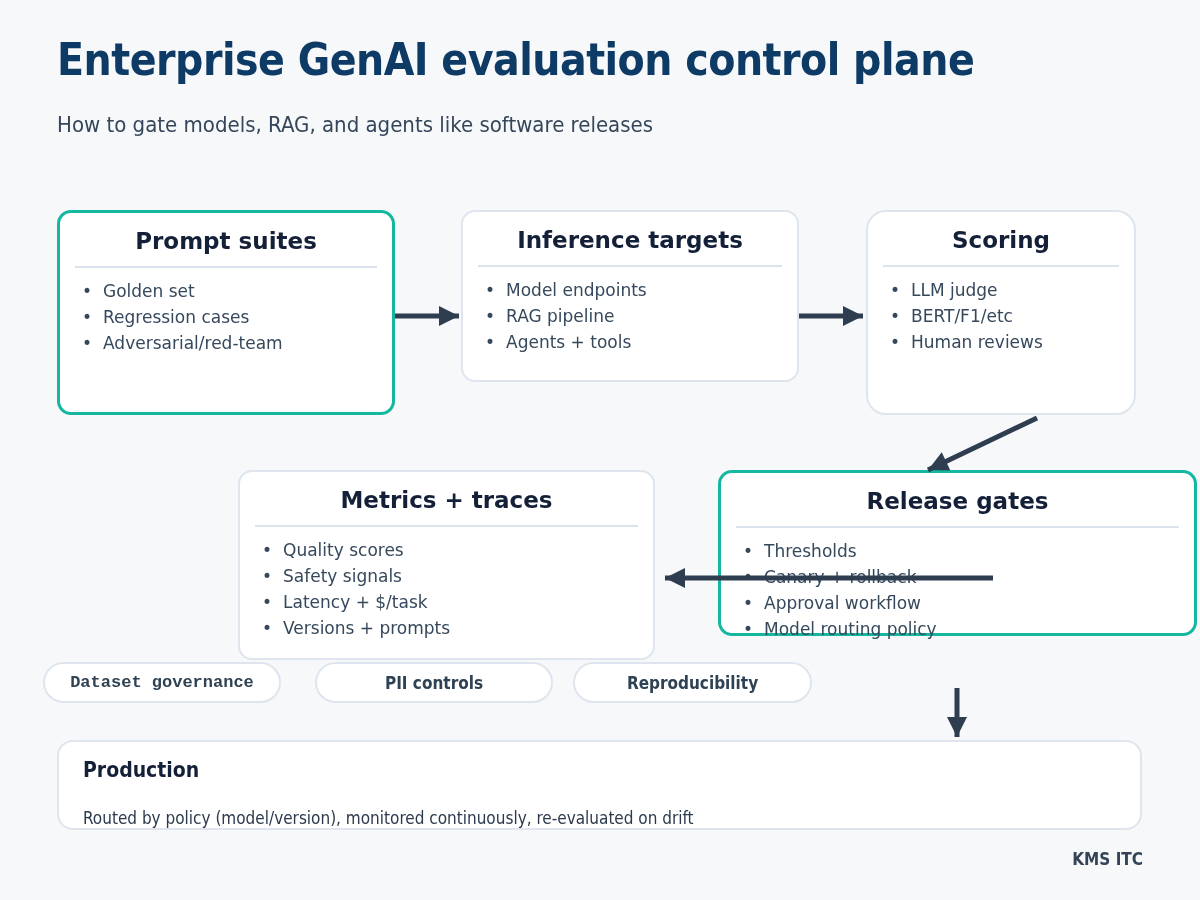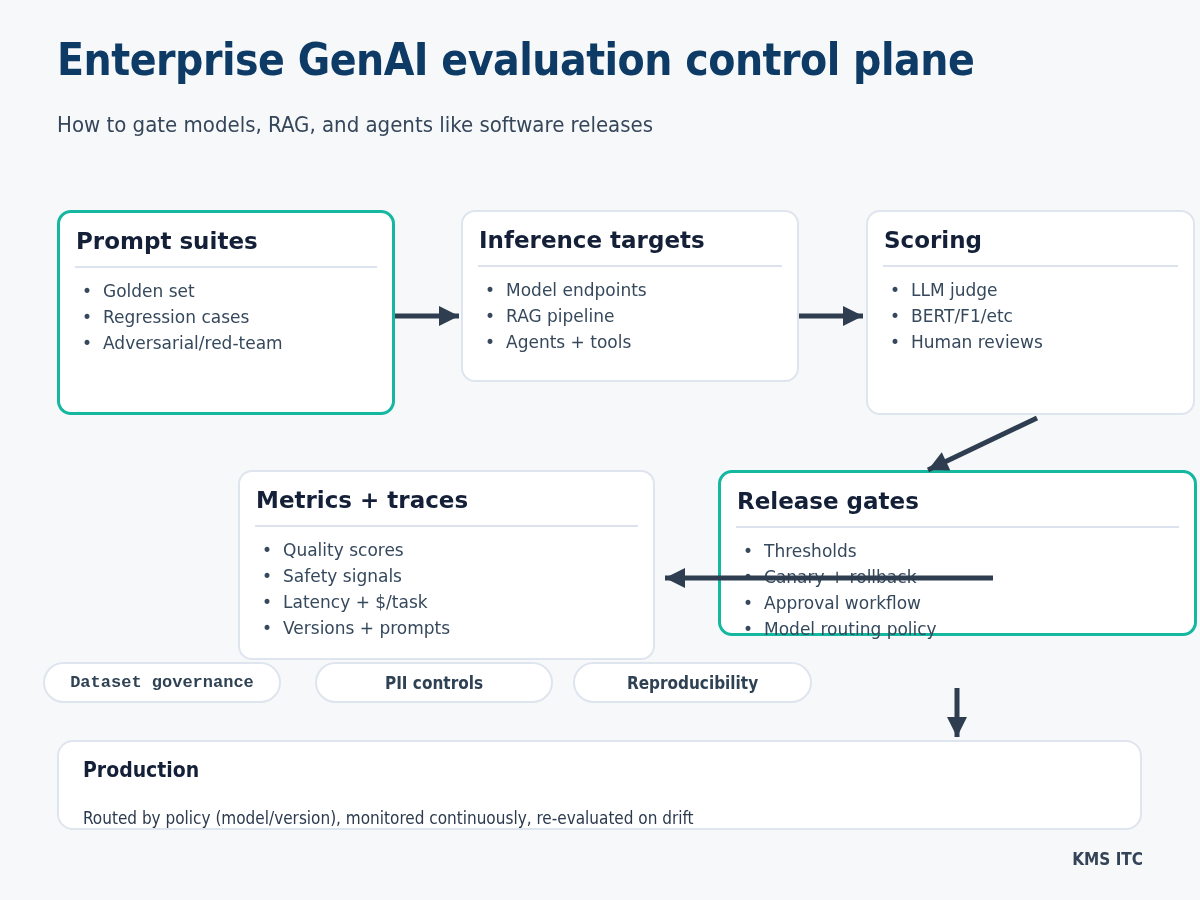--- a/index.html
+++ b/index.html
@@ -52,20 +52,21 @@
   .node.accent {
     border: 3px solid #14b7a0;
   }
   .node-title {
     margin: 13px 16px 0 16px;
     font-size: 23px;
     line-height: 30px;
     font-weight: 700;
     color: #141f38;
     white-space: nowrap;
+    text-align: center;
   }
   .node-divider {
     margin: 10px 15px 0 15px;
     height: 2px;
     background: #dce3ee;
   }
   .node-list {
     list-style: none;
     margin: 10px 0 0 0;
     padding: 0 16px 0 22px;
@@ -172,21 +173,21 @@
   <div class="node" style="left:461px; top:210px; width:338px; height:172px;">
     <div class="node-title">Inference targets</div>
     <div class="node-divider"></div>
     <ul class="node-list">
       <li>Model endpoints</li>
       <li>RAG pipeline</li>
       <li>Agents + tools</li>
     </ul>
   </div>
 
-  <div class="node" style="left:866px; top:210px; width:329px; height:205px;">
+  <div class="node" style="left:866px; top:210px; width:270px; height:205px;border-radius:20px;">
     <div class="node-title">Scoring</div>
     <div class="node-divider"></div>
     <ul class="node-list">
       <li>LLM judge</li>
       <li>BERT/F1/etc</li>
       <li>Human reviews</li>
     </ul>
   </div>
 
   <div class="node" style="left:238px; top:470px; width:417px; height:190px;">

